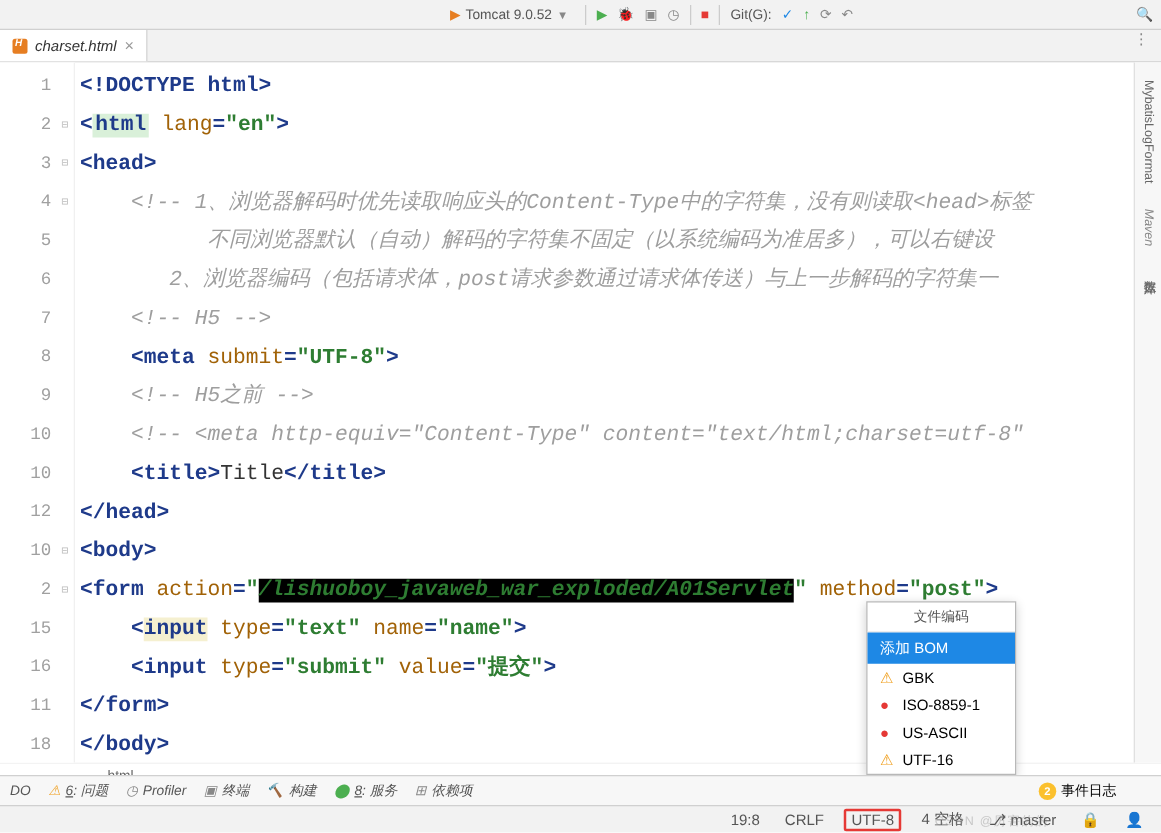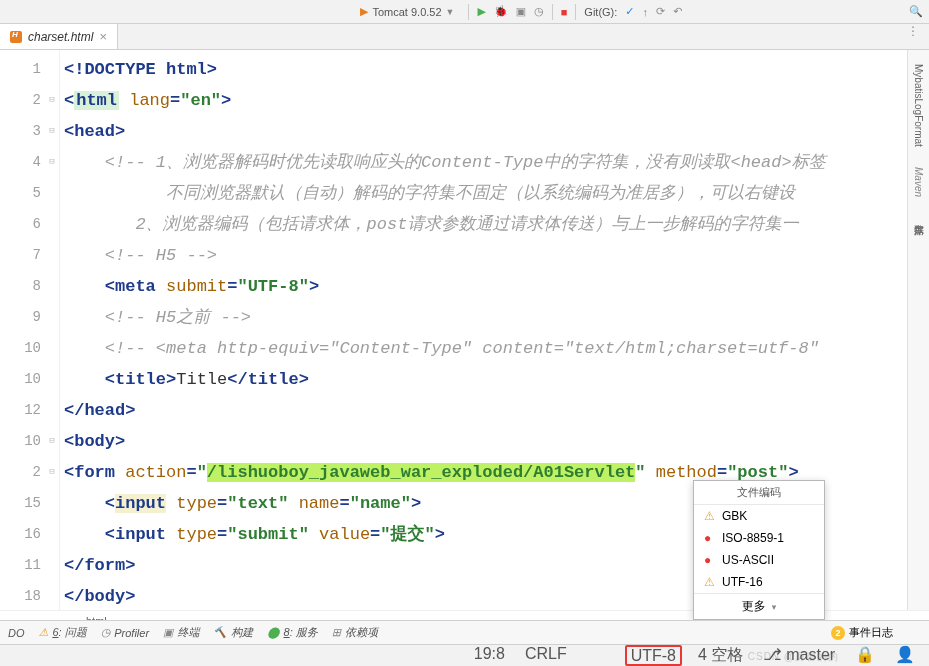--- a/index.html
+++ b/index.html
@@ -105,21 +105,21 @@
       color: #333;
       position: relative;
     }
     .hl-tag { color: #1e3a8a; font-weight: bold; }
     .hl-tag-name { color: #1e3a8a; font-weight: bold; }
     .hl-attr { color: #a16207; }
     .hl-str { color: #2e7d32; font-weight: bold; }
     .hl-comment { color: #9e9e9e; font-style: italic; }
     .hl-html-bg { background: #d9f0d9; padding: 0 2px; }
     .hl-input-bg { background: #f5f0d0; }
-    .hl-url { background: #bef264; }
+    .hl-url { background: #000000; font-style: italic; }
     .top-right-indicators {
       position: absolute;
       top: 52px;
       right: 38px;
       display: flex;
       gap: 8px;
       font-size: 11px;
       align-items: center;
     }
     .ind { display: flex; align-items: center; gap: 2px; }
@@ -169,38 +169,38 @@
     .bottom-toolbar .btn .underline { text-decoration: underline; }
     .status-bar {
       position: absolute;
       bottom: 0;
       left: 0;
       right: 0;
       height: 22px;
       background: #f2f2f2;
       border-top: 1px solid #d0d0d0;
       display: flex;
+      align-items: center;
       justify-content: flex-end;
       padding: 0 10px;
       gap: 12px;
-      font-size: 16px;
+      font-size: 12px;
       color: #555;
     }
     .status-bar .seg { padding: 0 4px; }
     .encoding-highlight {
       border: 2px solid #e53935;
       padding: 1px 6px;
       border-radius: 2px;
-      margin-left: 42px;
     }
     .popup {
       position: absolute;
-      right: 104px;
+      right: 116px;
       bottom: 46px;
-      width: 132px;
+      width: 120px;
       background: #fff;
       border: 1px solid #b8b8b8;
       box-shadow: 0 2px 8px rgba(0,0,0,0.2);
       font-size: 12px;
     }
     .popup-header {
       padding: 4px 8px;
       color: #555;
       text-align: center;
       border-bottom: 1px solid #e8e8e8;
@@ -364,39 +364,38 @@
     <div class="sidebar-text">MybatisLogFormat</div>
     <div class="sidebar-text"><span class="italic-note">Maven</span></div>
     <div class="sidebar-text">数据库</div>
   </div>
 </div>
 
 <div class="breadcrumb-bottom">html</div>
 
 <div class="popup">
   <div class="popup-header">文件编码</div>
+  <div class="popup-item selected">
+    <span>添加 BOM</span>
+  </div>
   <div class="popup-item">
     <span class="p-icon p-warn">⚠</span>
     <span>GBK</span>
   </div>
   <div class="popup-item">
     <span class="p-icon p-err">●</span>
     <span>ISO-8859-1</span>
   </div>
   <div class="popup-item">
     <span class="p-icon p-err">●</span>
     <span>US-ASCII</span>
   </div>
   <div class="popup-item">
     <span class="p-icon p-warn">⚠</span>
     <span>UTF-16</span>
-  </div>
-  <div class="popup-item" style="justify-content:center;border-top:1px solid #e8e8e8">
-    <span>更多</span>
-    <span style="font-size:9px;color:#888">▾</span>
   </div>
 </div>
 
 <div class="bottom-toolbar">
   <span class="btn">DO</span>
   <span class="btn">
     <span style="color:#f0a020">⚠</span>
     <span><span class="underline">6</span>: <span>问题</span></span>
   </span>
   <span class="btn">

